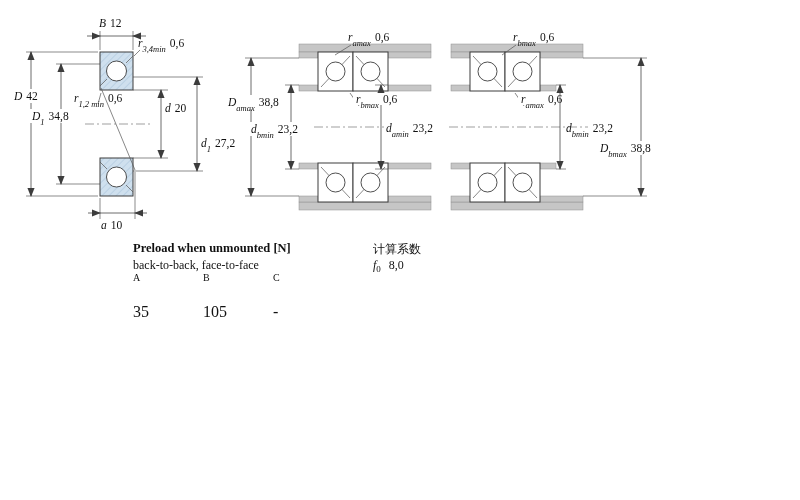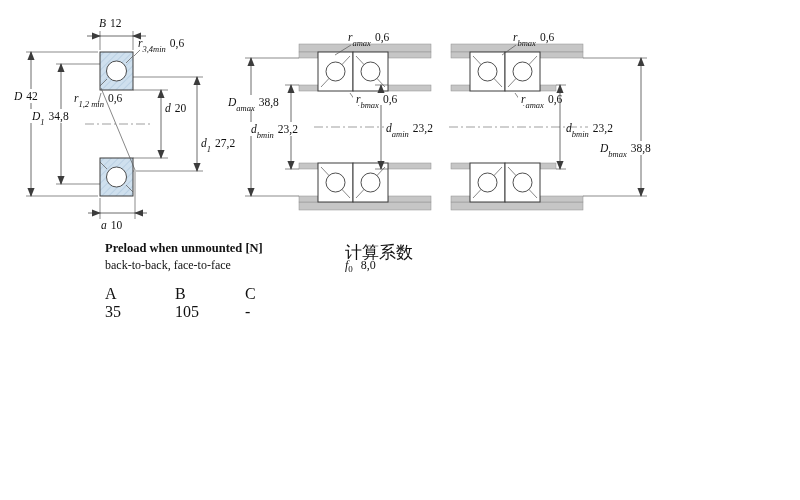--- a/index.html
+++ b/index.html
@@ -15,29 +15,29 @@
   .box  { fill:#ffffff; stroke:#3c3c3c; stroke-width:1; }
   .ball { fill:#ffffff; stroke:#3c3c3c; stroke-width:0.9; }
   .underlay { fill:#ffffff; }
 
   text.dimlabel { font-family:"Liberation Serif", serif; font-size:11.5px; fill:#111; }
   tspan.sym { font-style:italic; }
   tspan.sub { font-style:italic; font-size:8.5px; }
   tspan.val { font-style:normal; }
 
   
-  .abs { position:absolute; }
+  .abs { position:absolute;margin-left:28px; }
   .preload-title { left:105px; top:241px; font-size:12.5px; font-weight:bold; }
   .preload-sub   { left:105px; top:258px; font-size:12px; }
-  .calc-title    { left:345px; top:241px; font-size:17px; }
+  .calc-title    { left:345px; top:241px; font-size:12px; }
   .f0            { left:345px; top:258px; font-size:12px; }
   .f0 .sym       { font-style:italic; }
   .f0 sub        { font-size:9px; }
   .f0 .valgap    { font-style:normal; margin-left:8px; }
-  .cols { left:105px; top:285px; font-size:16px; }
+  .cols { left:105px; top:272px; font-size:10px; }
   .vals { left:105px; top:303px; font-size:16px; }
   .col  { display:inline-block; width:70px; }
 </style>
 </head>
 <body>
 
 <svg class="drawing" width="800" height="245" viewBox="0 0 800 245">
   <defs>
     <marker id="arr" viewBox="0 0 10 10" refX="9" refY="5" markerWidth="9" markerHeight="9" markerUnits="userSpaceOnUse" orient="auto-start-reverse">
       <path d="M0,1 L10,5 L0,9 Z" fill="#3c3c3c"></path>

